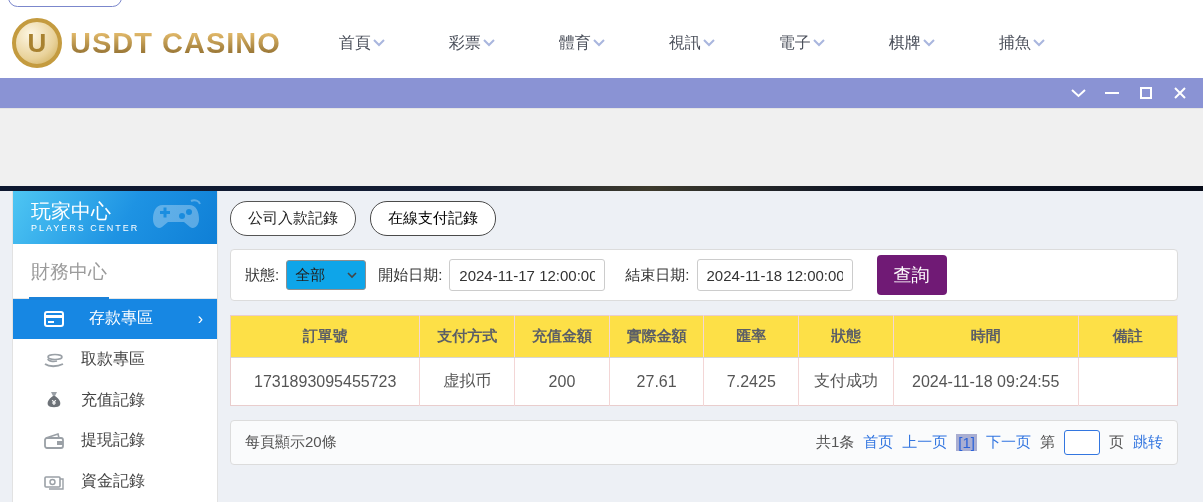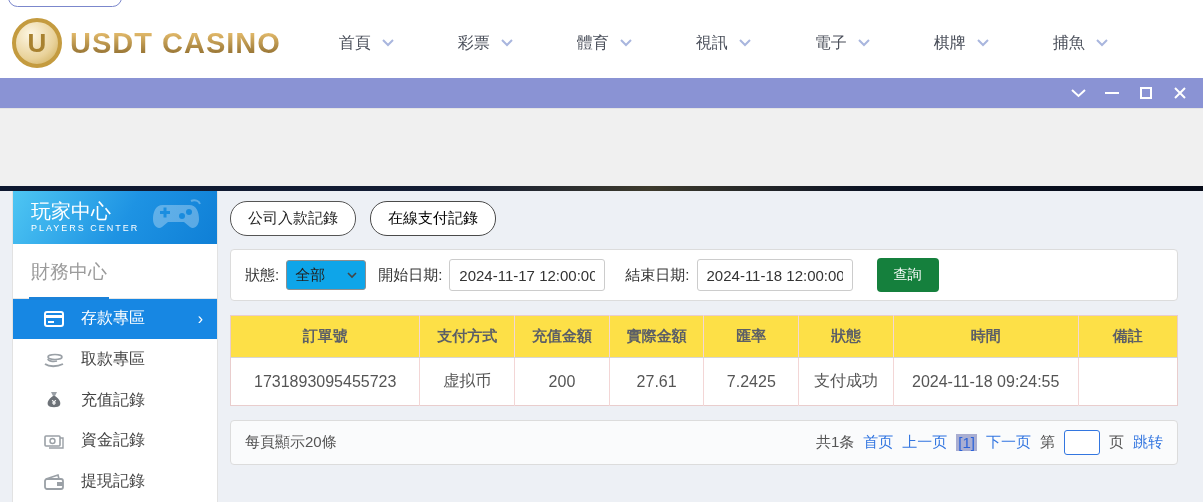--- a/index.html
+++ b/index.html
@@ -16,21 +16,21 @@
   .logo { display:flex; align-items:center; margin-left:12px; cursor:pointer; }
   .logo-circle { width:50px; height:50px; border-radius:50%;
                  border:4px solid #c49b3f;
                  background:radial-gradient(circle at 35% 30%, #fdf6e3, #e9d29a 60%, #c9a64e);
                  display:flex; align-items:center; justify-content:center; }
   .logo-letter { font-size:26px; font-weight:bold; color:#a8812f; }
   .brand-text { margin-left:8px; font-size:29px; font-weight:bold; letter-spacing:1px;
                 background:linear-gradient(180deg,#dfb768 20%,#8d6b2d 90%);
                 -webkit-background-clip:text; background-clip:text; color:transparent; }
   .nav { display:flex; margin-left:58px; }
-  .nav-item { display:flex; align-items:center; gap:11px; padding:10px 0;
+  .nav-item { display:flex; align-items:center; gap:2px; padding:10px 0;
               margin-right:64px; font-size:16px; color:#4a4f5a; cursor:pointer; white-space:nowrap; }
 
   
   .titlebar { height:30px; background:#8a93d4; display:flex; align-items:center;
               justify-content:flex-end; padding-right:10px; }
   .tb-btn { width:26px; height:22px; display:flex; align-items:center; justify-content:center;
             margin-left:8px; cursor:pointer; }
   .tb-minus { width:14px; height:2px; background:#fff; }
   .tb-square { width:12px; height:12px; border:2px solid #fff; }
 
@@ -50,41 +50,41 @@
   .side-head-title { font-size:20px; line-height:24px; }
   .side-head-sub { font-size:9px; letter-spacing:2px; }
   .gamepad { position:absolute; right:14px; top:8px; opacity:.3; }
   .finance-title { position:relative; padding:15px 0 13px 18px; color:#9b9b9b; font-size:19px;
                    border-bottom:1px solid #e6e6e6; }
   .finance-title::after { content:''; position:absolute; left:16px; bottom:-2px;
                           width:80px; height:3px; background:#1b82d9; }
   .side-item { height:41px; display:flex; align-items:center; padding:0 14px 0 30px;
                font-size:16px; color:#444; cursor:pointer; }
   .side-item .s-icon { width:22px; display:flex; justify-content:center; margin-right:16px; }
-  .side-item.active { background:#1787e3; color:#fff; }
+  .side-item.active { background:#1787e3; color:#fff;gap:8px; }
   .side-item.active .arrow { margin-left:auto; color:#fff; font-size:16px; }
 
   
   .content { flex:1; padding:10px 25px 0 12px; }
   .tabs { display:flex; gap:14px; margin-bottom:13px; }
   .tab-pill { background:#fff; border:1px solid #555; border-radius:17px;
               padding:7px 17px; font-size:15px; color:#222; cursor:pointer; white-space:nowrap; }
   .tab-pill.red { color:#000000; border-color:#4a4a4a;font-family:Liberation Mono, monospace; }
 
   .filterbox { background:#fff; border:1px solid #dcdcdc; border-radius:4px; height:52px;
                display:flex; align-items:center; padding:0 14px; margin-bottom:14px; }
   .f-label { font-size:15px; color:#333; margin-right:7px; white-space:nowrap; }
   .f-select { width:80px; height:30px; border:1px solid #8f8f8f; border-radius:3px;
               display:flex; align-items:center; justify-content:space-between;
               padding:0 8px; font-size:15px; color:#222; margin-right:12px; cursor:pointer; background:#0ea5e9; }
   .f-input { width:156px; height:32px; border:1px solid #ccc; border-radius:3px;
              font-size:15px; color:#333; padding:0 9px; margin-right:20px;
              font-family:"Liberation Sans", sans-serif; }
-  .f-btn { background:#15803d; color:#fff; border:none; border-radius:4px;
-           padding:8px 17px; font-size:14px; cursor:pointer; margin-left:4px; }
+  .f-btn { background:#701a75; color:#fff; border:none; border-radius:4px;
+           padding:8px 17px; font-size:18px; cursor:pointer; margin-left:4px; }
 
   table { width:100%; border-collapse:collapse; background:#fff; margin-bottom:14px;
           border:1px solid #e9cdcd; }
   th { background:#fde047; color:#5c5f66; font-weight:bold; font-size:15px;
        padding:11px 6px; border-right:1px solid #f3d6d6; border-bottom:1px solid #d6d6d6;
        white-space:nowrap; }
   td { color:#555; font-size:16px; text-align:center; padding:13px 6px;
        border-right:1px solid #f3d6d6; white-space:nowrap; }
   th:last-child, td:last-child { border-right:none; }
 
@@ -227,37 +227,37 @@
             <path d="M7 5 C2 8 1 12 2 14 C3 17 13 17 14 14 C15 12 14 8 9 5 Z" fill="#6d7278"></path>
             <text x="8" y="14" font-size="8" fill="#fff" text-anchor="middle" font-weight="bold">¥</text>
           </svg>
       </span>
       <span>充值記錄</span>
     </div>
 
     <div class="side-item">
       <span class="s-icon">
         <svg width="20" height="16" viewBox="0 0 20 16">
+            <path d="M2 5 L14 1 L15 5" fill="none" stroke="#9aa0a6" stroke-width="1.6"></path>
+            <rect x="1" y="5" width="18" height="10" rx="2" fill="none" stroke="#9aa0a6" stroke-width="1.8"></rect>
+            <rect x="13" y="8" width="6" height="4" fill="#9aa0a6"></rect>
+          </svg>
+      </span>
+      <span>提現記錄</span>
+    </div>
+
+    <div class="side-item">
+      <span class="s-icon">
+        <svg width="20" height="16" viewBox="0 0 20 16">
             <rect x="1" y="3" width="15" height="10" rx="1" fill="none" stroke="#9aa0a6" stroke-width="1.6"></rect>
             <circle cx="8.5" cy="8" r="2.5" fill="none" stroke="#9aa0a6" stroke-width="1.4"></circle>
             <path d="M16 5 L19 5 L19 15 L5 15" fill="none" stroke="#9aa0a6" stroke-width="1.4"></path>
           </svg>
       </span>
       <span>資金記錄</span>
-    </div>
-
-    <div class="side-item">
-      <span class="s-icon">
-        <svg width="20" height="16" viewBox="0 0 20 16">
-            <path d="M2 5 L14 1 L15 5" fill="none" stroke="#9aa0a6" stroke-width="1.6"></path>
-            <rect x="1" y="5" width="18" height="10" rx="2" fill="none" stroke="#9aa0a6" stroke-width="1.8"></rect>
-            <rect x="13" y="8" width="6" height="4" fill="#9aa0a6"></rect>
-          </svg>
-      </span>
-      <span>提現記錄</span>
     </div>
   </aside>
 
   <section class="content">
 
     <div class="tabs">
       <button class="tab-pill">公司入款記錄</button>
       <button class="tab-pill red">在線支付記錄</button>
     </div>
 

